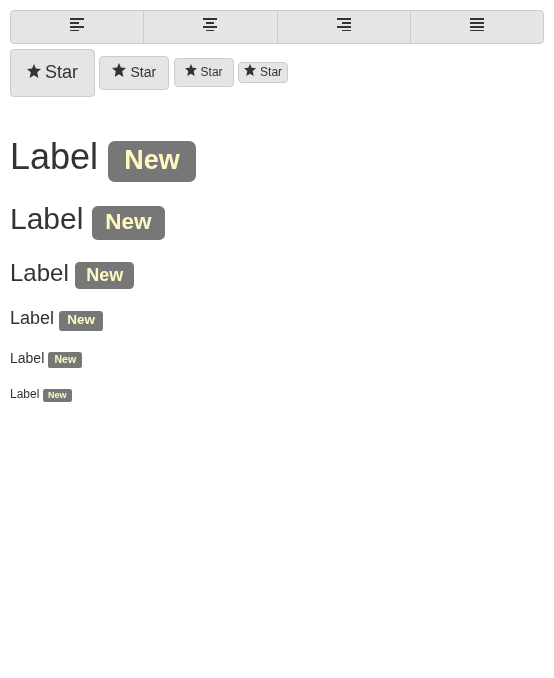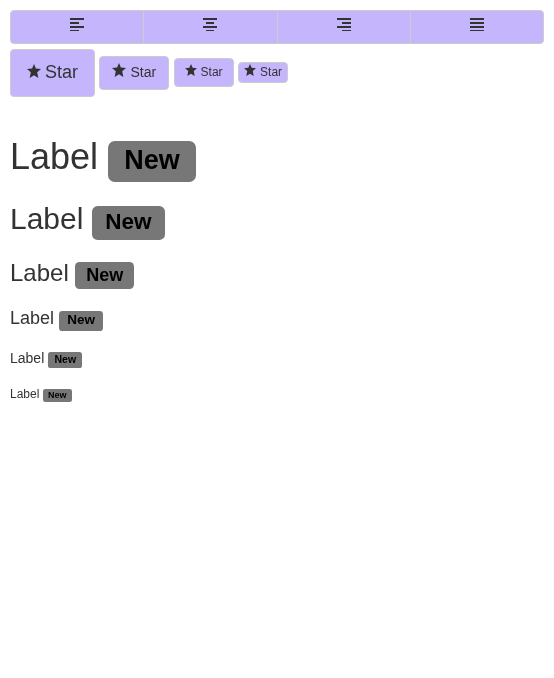--- a/index.html
+++ b/index.html
@@ -13,21 +13,21 @@
       color: #333;
     }
     .btn-group {
       display: inline-flex;
       vertical-align: middle;
     }
     .btn {
       display: inline-flex;
       align-items: center;
       justify-content: center;
-      background: #c4b5fd;
+      background: #e5e5e5;
       border: 1px solid #ccc;
       color: #333;
       cursor: pointer;
       font-size: 14px;
       line-height: 1.42857;
       padding: 6px 12px;
       text-align: center;
       white-space: nowrap;
     }
     .btn-group .btn + .btn {
@@ -104,21 +104,21 @@
     .label-section h3 { font-size: 24px; }
     .label-section h4 { font-size: 18px; }
     .label-section h5 { font-size: 14px; }
     .label-section h6 { font-size: 12px; }
     .label {
       display: inline-block;
       padding: .2em .6em .3em;
       font-size: 75%;
       font-weight: 700;
       line-height: 1;
-      color: #000000;
+      color: #fef9c3;
       text-align: right;
       white-space: nowrap;
       vertical-align: baseline;
       border-radius: .25em;
       background-color: #777;
     }
   </style>
 </head>
 <body>
 

